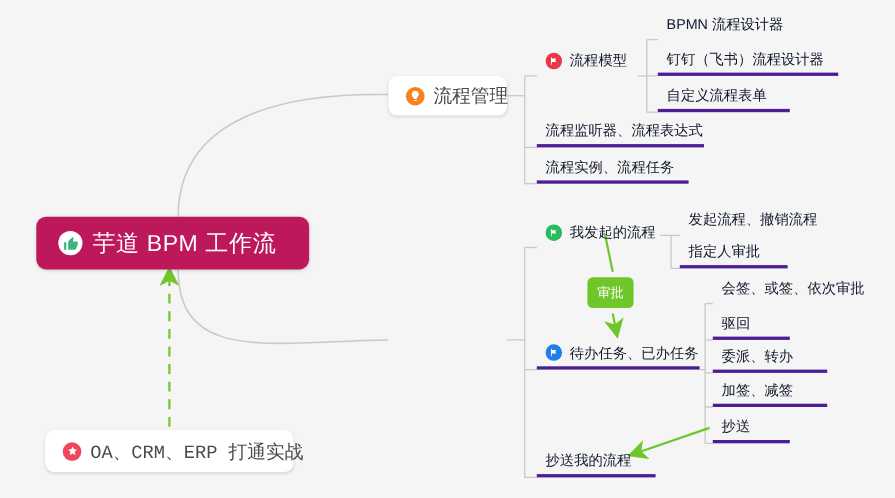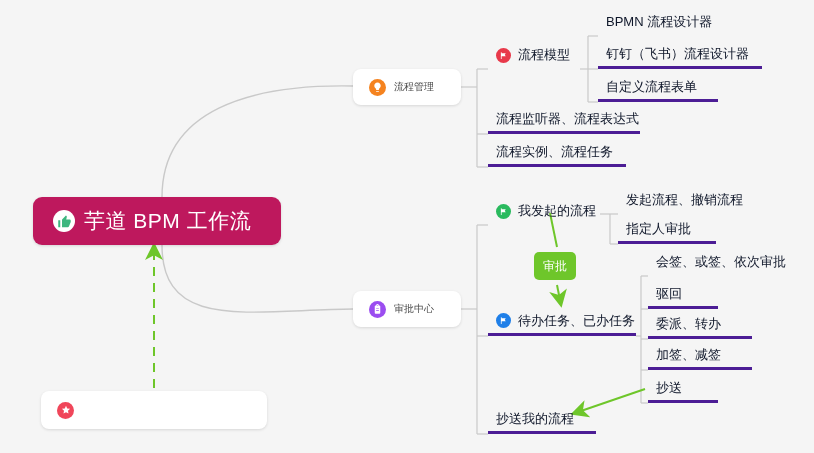--- a/index.html
+++ b/index.html
@@ -29,21 +29,21 @@
 
   
   .card-node{
     position:absolute;
     display:flex;align-items:center;gap:8px;
     height:36px;padding:0 16px;
     background:#fff;border-radius:8px;
     box-shadow:0 1px 3px rgba(0,0,0,.12);
     box-sizing:border-box;
   }
-  .card-node .card-label{font-size:10px;color:#4a4a4a;white-space:nowrap;font-family:Liberation Mono, monospace;}
+  .card-node .card-label{font-size:17px;color:#4a4a4a;white-space:nowrap;font-family:Liberation Mono, monospace;}
 
   
   .plain-node{
     position:absolute;
     display:flex;align-items:center;gap:7px;
     height:28px;
     padding:0 6px 0 8px;
     border-bottom:3px solid #4c1d95;
     box-sizing:border-box;
     white-space:nowrap;
@@ -162,28 +162,20 @@
     <span class="plain-label">自定义流程表单</span>
   </div>
 
   <div class="plain-node" style="left:488px;top:106px;width:152px;height:28px;">
     <span class="plain-label">流程监听器、流程表达式</span>
   </div>
   <div class="plain-node" style="left:488px;top:139px;width:138px;height:28px;">
     <span class="plain-label">流程实例、流程任务</span>
   </div>
 
-  <div class="card-node" style="left:353px;top:291px;width:108px;height:36px;">
-    <span class="ic" style="background:#9b4df0;">
-      <svg width="11" height="11" viewBox="0 0 24 24" fill="#fff">
-        <path d="M16 3h-1.2a2.8 2.8 0 00-5.6 0H8a2 2 0 00-2 2v14a2 2 0 002 2h8a2 2 0 002-2V5a2 2 0 00-2-2zm-4-.6a1 1 0 110 2 1 1 0 010-2zM9 9h6v1.6H9V9zm0 4h6v1.6H9V13z"></path>
-      </svg>
-    </span>
-    <span class="card-label">审批中心</span>
-  </div>
 
   <div class="plain-node no-rule" style="left:488px;top:197px;width:112px;height:28px;">
     <span class="ic ic-sm" style="background:#2aba5e;">
       <svg width="9" height="9" viewBox="0 0 24 24" fill="#fff">
         <path d="M5 3v18h2v-7h11l-2.6-3.9L18 6H7V3H5z"></path>
       </svg>
     </span>
     <span class="plain-label">我发起的流程</span>
   </div>
 
@@ -226,15 +218,16 @@
   <div class="tag-node" style="left:534px;top:252px;width:42px;height:28px;background:#6ec62a;">
     <span class="tag-label">审批</span>
   </div>
 
   <div class="card-node" style="left:41px;top:391px;width:226px;height:38px;">
     <span class="ic" style="background:#f0465a;">
       <svg width="10" height="10" viewBox="0 0 24 24" fill="#fff">
         <path d="M12 2l2.9 6.3 6.9.8-5.1 4.7 1.4 6.8L12 17.2 5.9 20.6l1.4-6.8L2.2 9.1l6.9-.8L12 2z"></path>
       </svg>
     </span>
+    <span class="card-label">OA、CRM、ERP 打通实战</span>
   </div>
 
 </div>
 
 </body></html>

